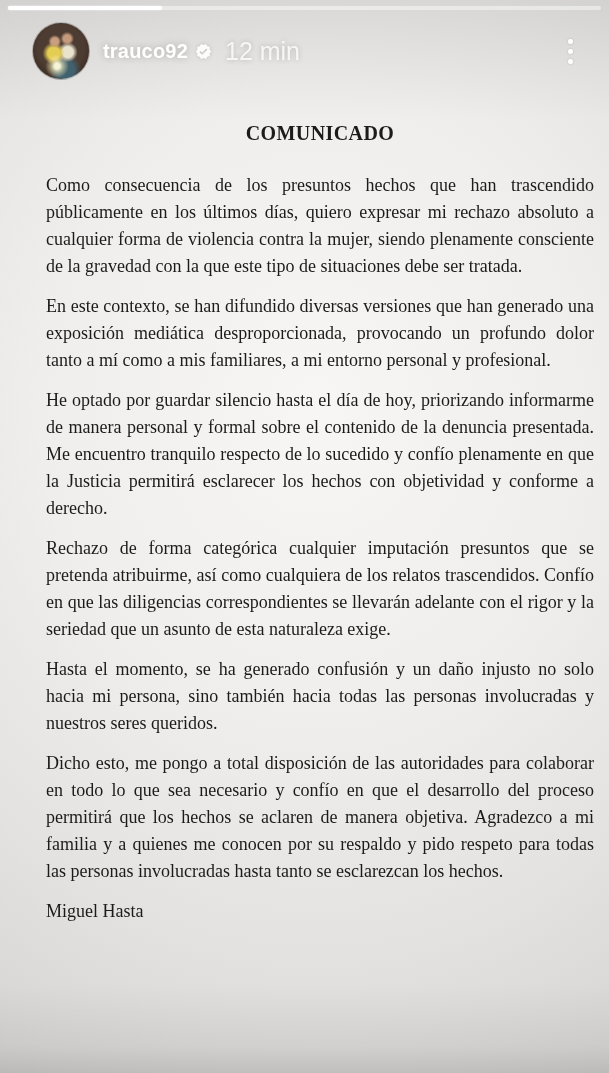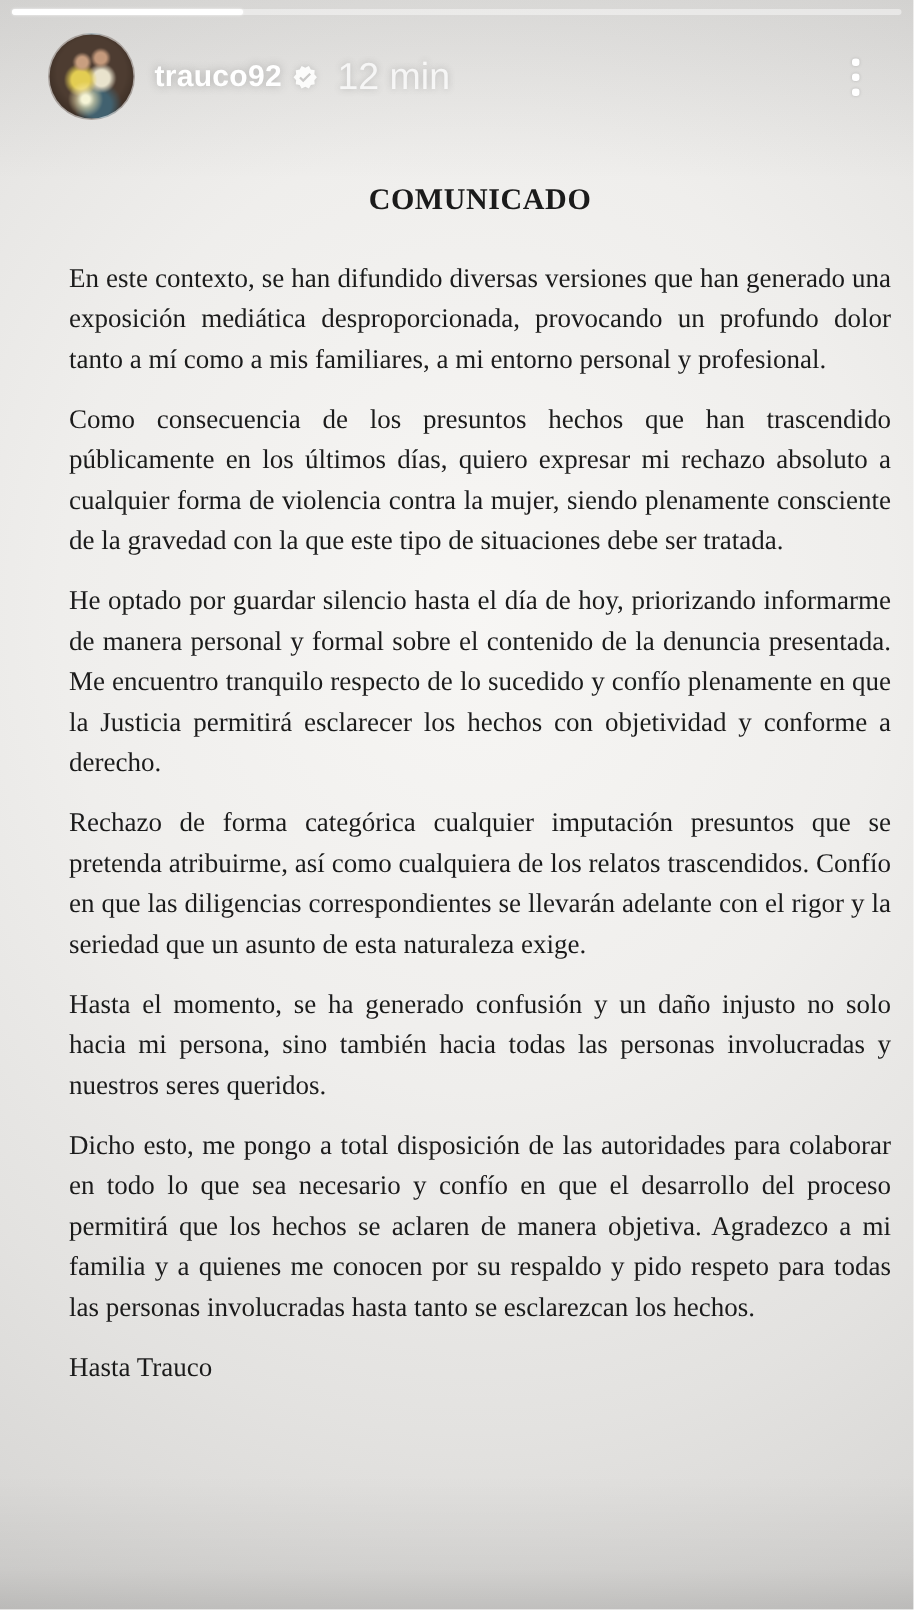--- a/index.html
+++ b/index.html
@@ -129,20 +129,20 @@
   </div>
   <div class="menu-btn">
     <span class="dot"></span>
     <span class="dot"></span>
     <span class="dot"></span>
   </div>
 </div>
 
 <main class="document">
   <h1 class="doc-title">COMUNICADO</h1>
+  <p>Como consecuencia de los presuntos hechos que han trascendido públicamente en los últimos días, quiero expresar mi rechazo absoluto a cualquier forma de violencia contra la mujer, siendo plenamente consciente de la gravedad con la que este tipo de situaciones debe ser tratada.</p>
   <p>En este contexto, se han difundido diversas versiones que han generado una exposición mediática desproporcionada, provocando un profundo dolor tanto a mí como a mis familiares, a mi entorno personal y profesional.</p>
-  <p>Como consecuencia de los presuntos hechos que han trascendido públicamente en los últimos días, quiero expresar mi rechazo absoluto a cualquier forma de violencia contra la mujer, siendo plenamente consciente de la gravedad con la que este tipo de situaciones debe ser tratada.</p>
   <p>He optado por guardar silencio hasta el día de hoy, priorizando informarme de manera personal y formal sobre el contenido de la denuncia presentada. Me encuentro tranquilo respecto de lo sucedido y confío plenamente en que la Justicia permitirá esclarecer los hechos con objetividad y conforme a derecho.</p>
   <p>Rechazo de forma categórica cualquier imputación presuntos que se pretenda atribuirme, así como cualquiera de los relatos trascendidos. Confío en que las diligencias correspondientes se llevarán adelante con el rigor y la seriedad que un asunto de esta naturaleza exige.</p>
   <p>Hasta el momento, se ha generado confusión y un daño injusto no solo hacia mi persona, sino también hacia todas las personas involucradas y nuestros seres queridos.</p>
   <p>Dicho esto, me pongo a total disposición de las autoridades para colaborar en todo lo que sea necesario y confío en que el desarrollo del proceso permitirá que los hechos se aclaren de manera objetiva. Agradezco a mi familia y a quienes me conocen por su respaldo y pido respeto para todas las personas involucradas hasta tanto se esclarezcan los hechos.</p>
-  <p class="signature">Hasta Trauco</p>
+  <p class="signature">Miguel Hasta</p>
 </main>
 
 </body></html>

